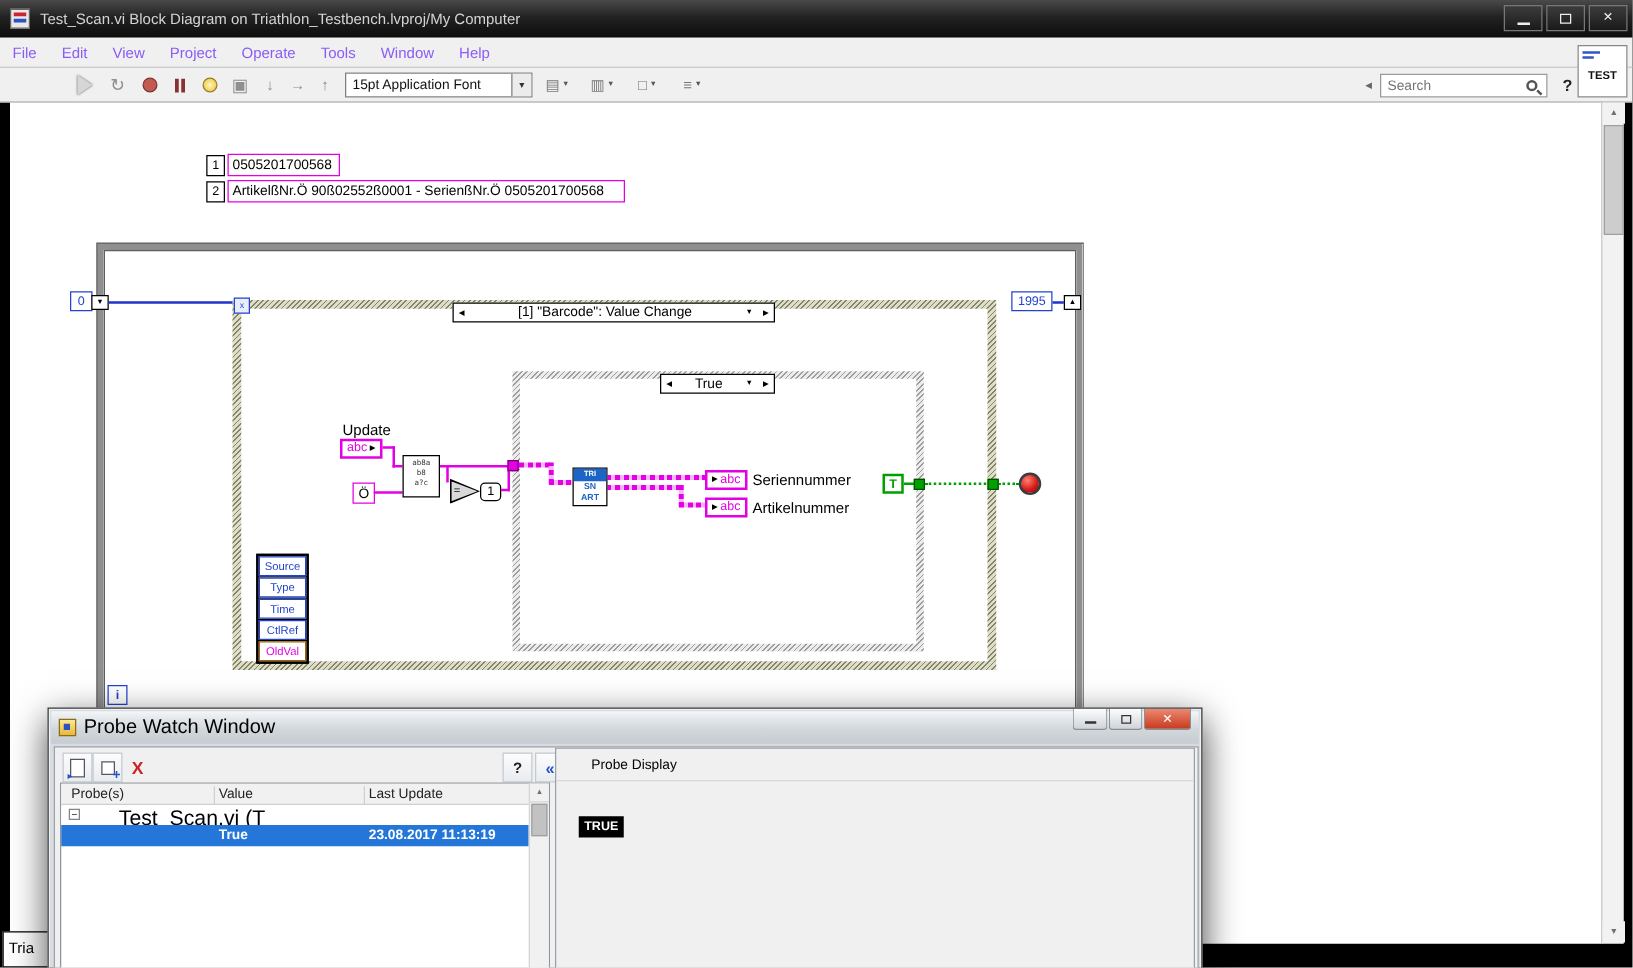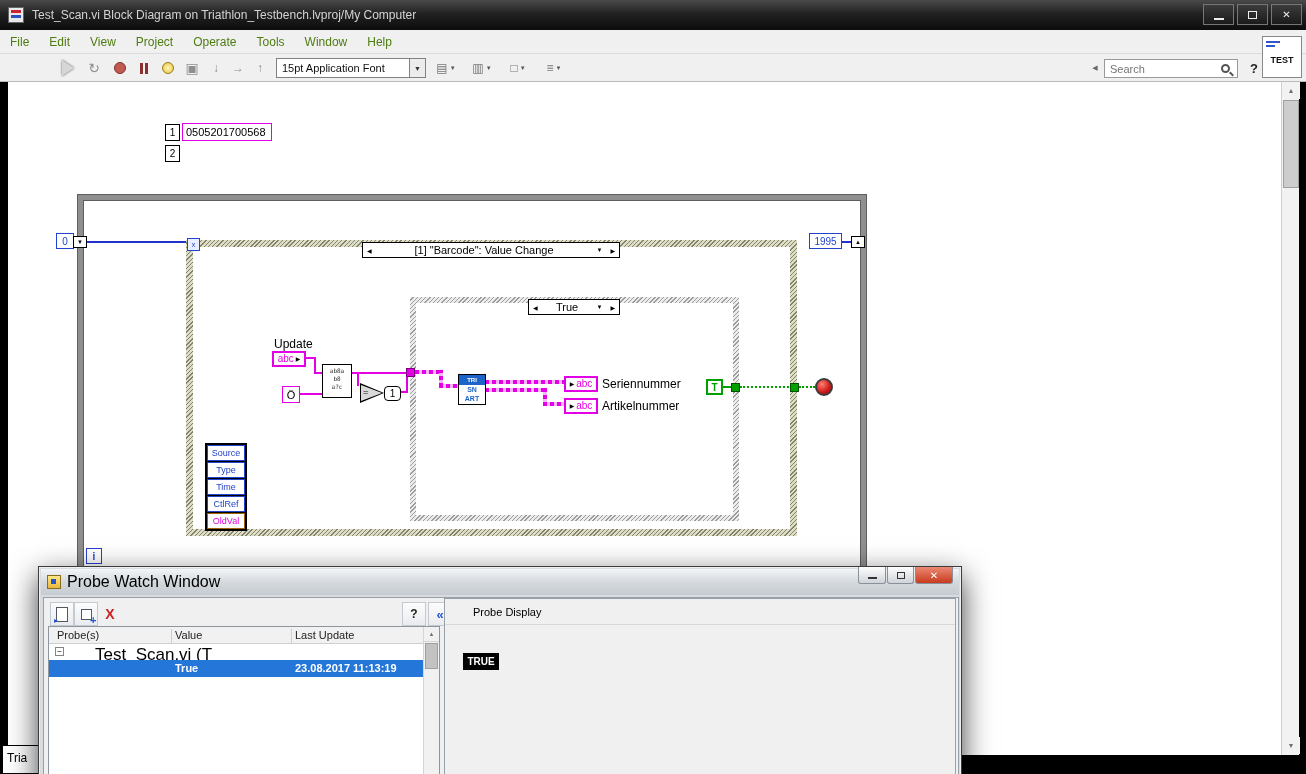--- a/index.html
+++ b/index.html
@@ -17,21 +17,21 @@
   .titlebar .wtitle { color:#d4d4d4; font-size:12px; margin-left:8px; white-space:nowrap; }
   .winbtns { position:absolute; right:4px; top:4px; display:flex; gap:3px; }
   .winbtn { width:31px; height:21px; border:1px solid #777; background:linear-gradient(#3c3c3c,#1a1a1a);
     color:#eee; display:flex; align-items:center; justify-content:center; font-size:10px; }
   .winbtn .bar { width:10px; height:2px; background:#eee; margin-top:8px; }
   .winbtn .sq { width:9px; height:8px; border:1px solid #eee; }
 
   
   .menubar { left:0; top:30px; width:1306px; height:24px; background:#f0f0f0; border-bottom:1px solid #dcdcdc;
     display:flex; align-items:center; }
-  .menubar span { font-size:12px; color:#4d7c0f; padding:0 10px; line-height:24px; }
+  .menubar span { font-size:12px; color:#8b5cf6; padding:0 10px; line-height:24px; }
   .toolbar { left:0; top:54px; width:1306px; height:28px; background:#f0f0f0; border-bottom:1px solid #b9b9b9; }
   .tbtn { position:absolute; top:58px; width:20px; height:20px; display:flex; align-items:center; justify-content:center; }
   .run-arrow { width:0; height:0; border-left:12px solid #d6d6d6; border-top:8px solid transparent;
     border-bottom:8px solid transparent; filter:drop-shadow(0 0 1px #555); }
   .glyph { color:#8f8f8f; font-size:14px; }
   .abort-dot { width:12px; height:12px; border-radius:50%; background:#c25a52; border:1px solid #7c332e; }
   .pausebars { display:flex; gap:2px; }
   .pausebars b { width:3px; height:11px; background:#8a3030; display:block; }
   .bulb { width:12px; height:12px; border-radius:50%; background:radial-gradient(#fff6c0,#e8c22e); border:1px solid #9a7d1e; }
   .fontbox { position:absolute; left:276px; top:58px; width:150px; height:20px; background:#fff;
@@ -264,20 +264,21 @@
   <span class="l1"></span>
   <span class="l2"></span>
   <span class="tlabel">TEST</span>
 </div>
 
 <div class="abs diagram">
 
   <span class="marker" style="left:157px;top:42px;">1</span>
   <span class="freelabel" style="left:174px;top:41px;width:90px;">0505201700568</span>
   <span class="marker" style="left:157px;top:63px;">2</span>
+  <span class="freelabel" style="left:174px;top:62px;width:318px;">ArtikelßNr.Ö 90ß02552ß0001 - SerienßNr.Ö 0505201700568</span>
 
   <div class="whileloop" style="left:70px;top:113px;"></div>
   <span class="iterm" style="left:78px;top:466px;">i</span>
 
   <span class="iconst" style="left:48px;top:151px;width:18px;height:16px;">0</span>
   <span class="tunnelbox" style="left:65px;top:154px;">
       <span>▼</span>
     </span>
   <div class="bwire" style="left:79px;top:159px;width:100px;height:2px;"></div>
 

